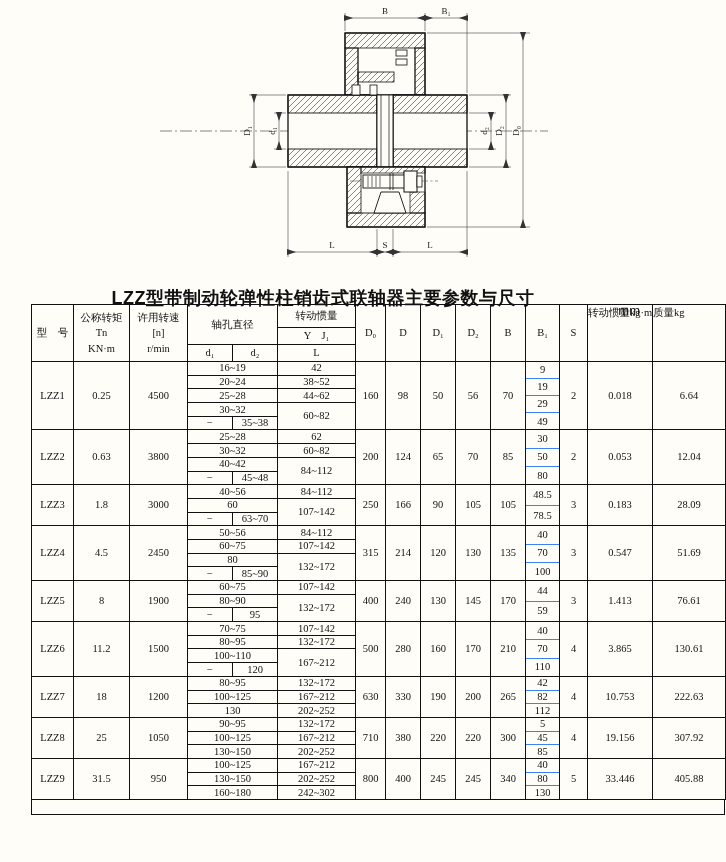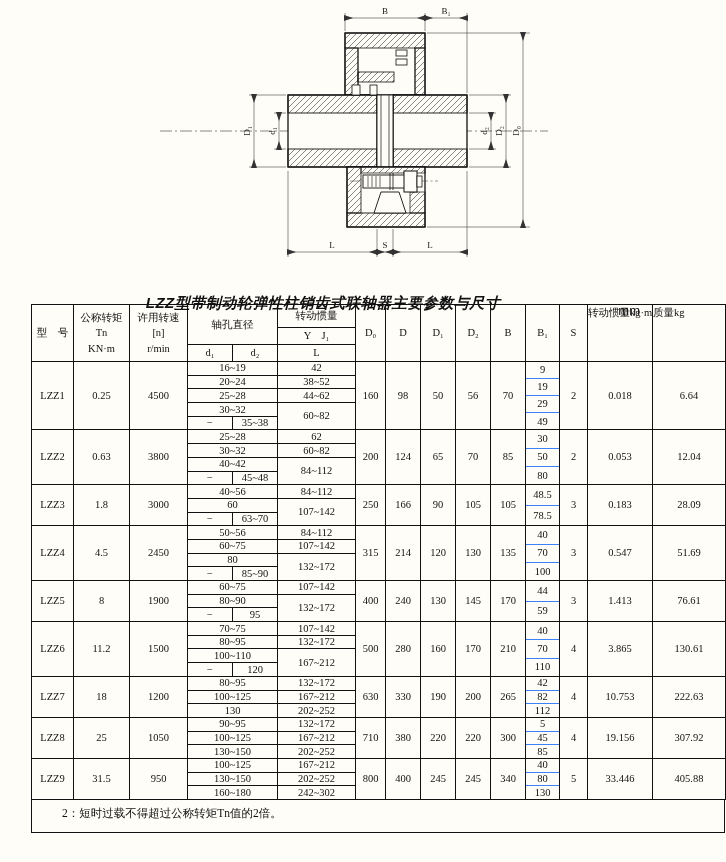--- a/index.html
+++ b/index.html
@@ -5,22 +5,22 @@
   html,body{margin:0;padding:0;}
   body{width:726px;height:862px;background:#fffdf7;font-family:"Liberation Serif","DejaVu Serif",serif;color:#111;}
   .page{position:relative;width:726px;height:862px;overflow:hidden;}
 
   
   .drawing-wrap{position:relative;width:726px;height:272px;}
   svg text{font-family:"Liberation Serif","DejaVu Serif",serif;font-size:9px;fill:#222;}
 
   
   .title-row{position:relative;height:30px;margin-top:2px;}
-  .doc-title{position:absolute;left:0;right:80px;text-align:center;top:20px;
-    font-family:"Liberation Sans","DejaVu Sans",sans-serif;font-weight:bold;font-size:15px;letter-spacing:.5px;font-style:italic;}
+  .doc-title{position:absolute;left:0;right:80px;text-align:center;top:12px;
+    font-family:"Liberation Sans","DejaVu Sans",sans-serif;font-weight:bold;font-size:18px;letter-spacing:.5px;}
   .unit-label{position:absolute;right:86px;top:7px;font-family:"Liberation Sans",sans-serif;font-size:13px;margin-top:22px;}
 
   
   .spec-table{border-collapse:collapse;table-layout:fixed;width:694px;margin-left:31px;border:1.5px solid #111;}
   .spec-table th,.spec-table td{border:1px solid #111;padding:0;text-align:center;vertical-align:middle;
     font-size:10.5px;font-weight:normal;line-height:1.12;overflow:hidden;white-space:nowrap;}
   .spec-table thead tr.hr1{height:22px;}
   .spec-table thead tr.hr2{height:16px;}
   .spec-table thead tr.hr3{height:16px;}
   .spec-table tbody tr{height:13.7px;}
@@ -516,16 +516,15 @@
           <td rowspan="1">202~252</td>
         </tr>
         <tr>
           <td colspan="2">160~180</td>
           <td rowspan="1">242~302</td>
         </tr>
       </tbody>
 </table>
 
 <div class="notes">
-  <div class="nline indent"><span>2：短时过载不得超过公称转矩Tn值的2倍。</span></div>
 </div>
 
 </div>
 
 </body></html>

